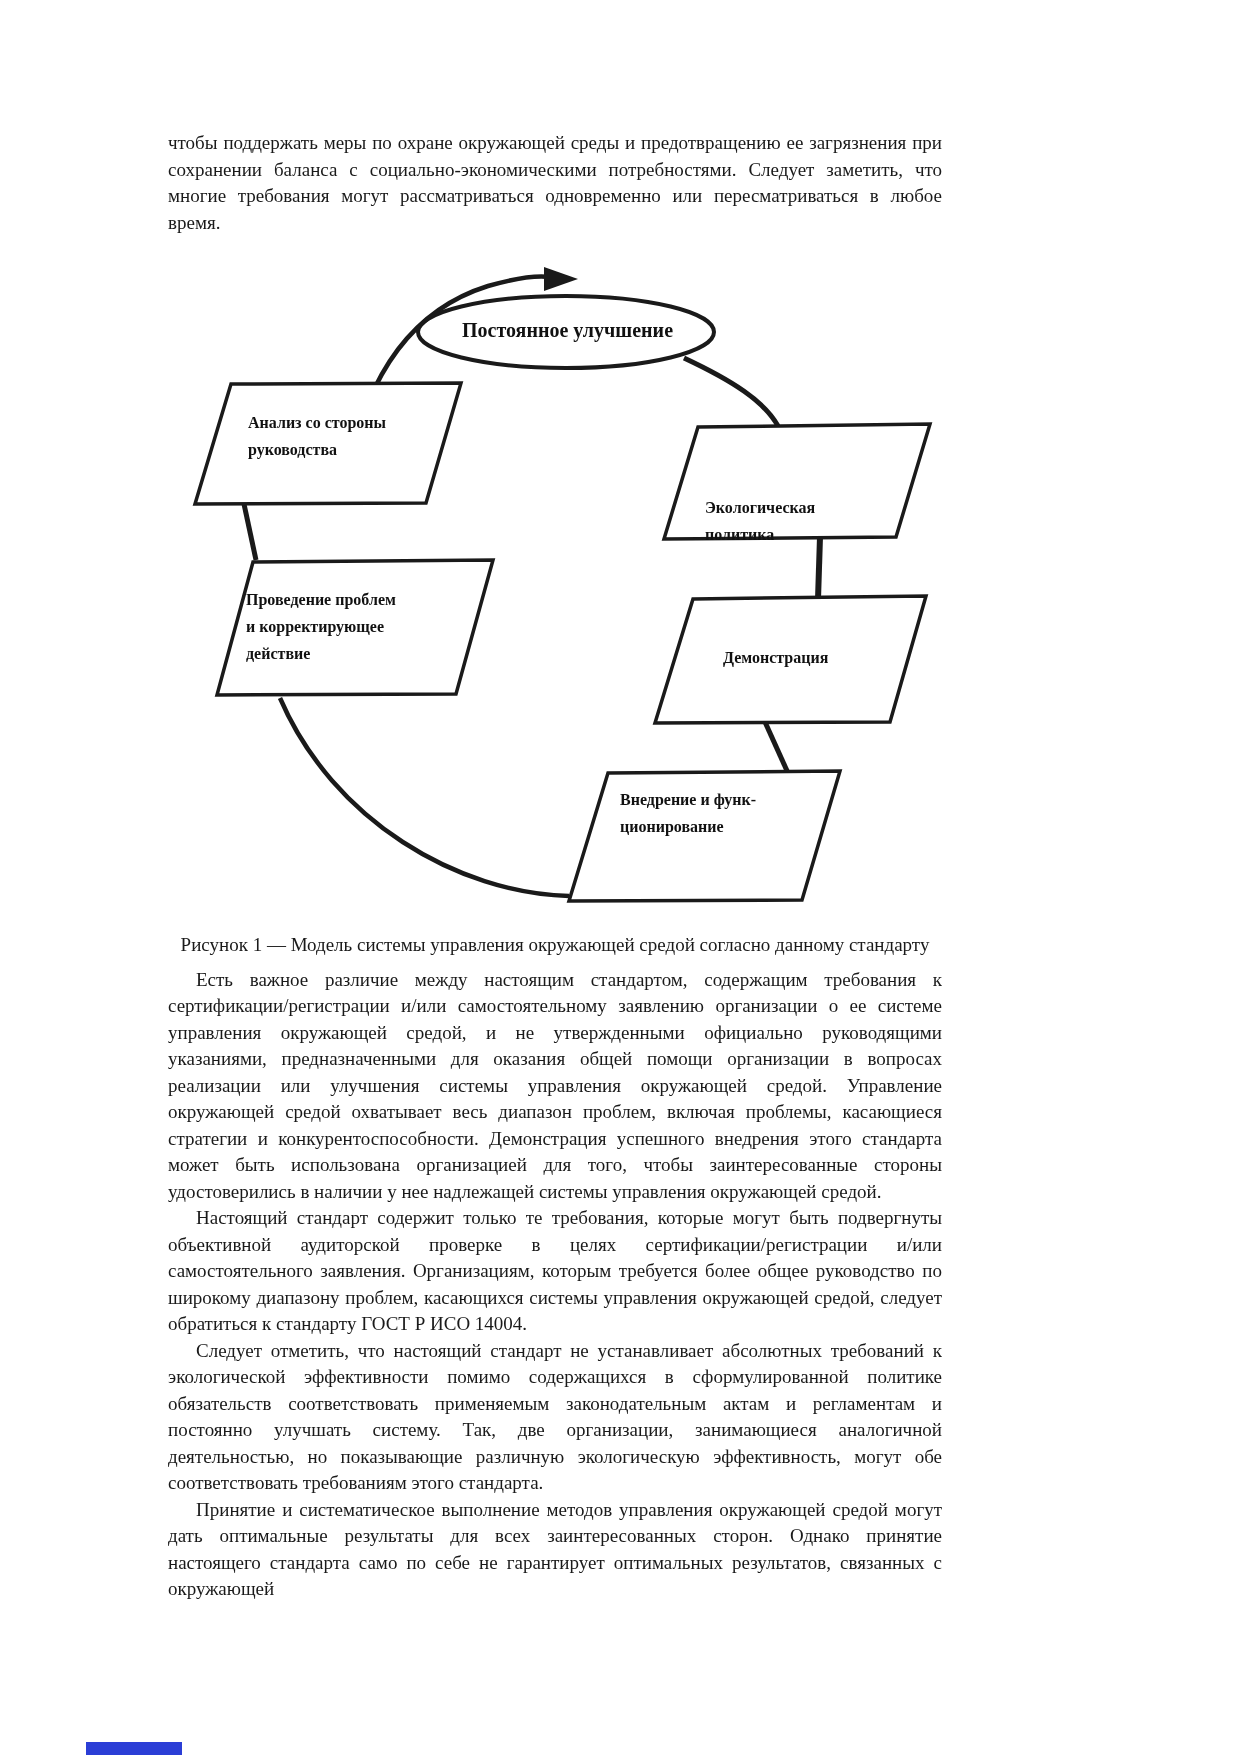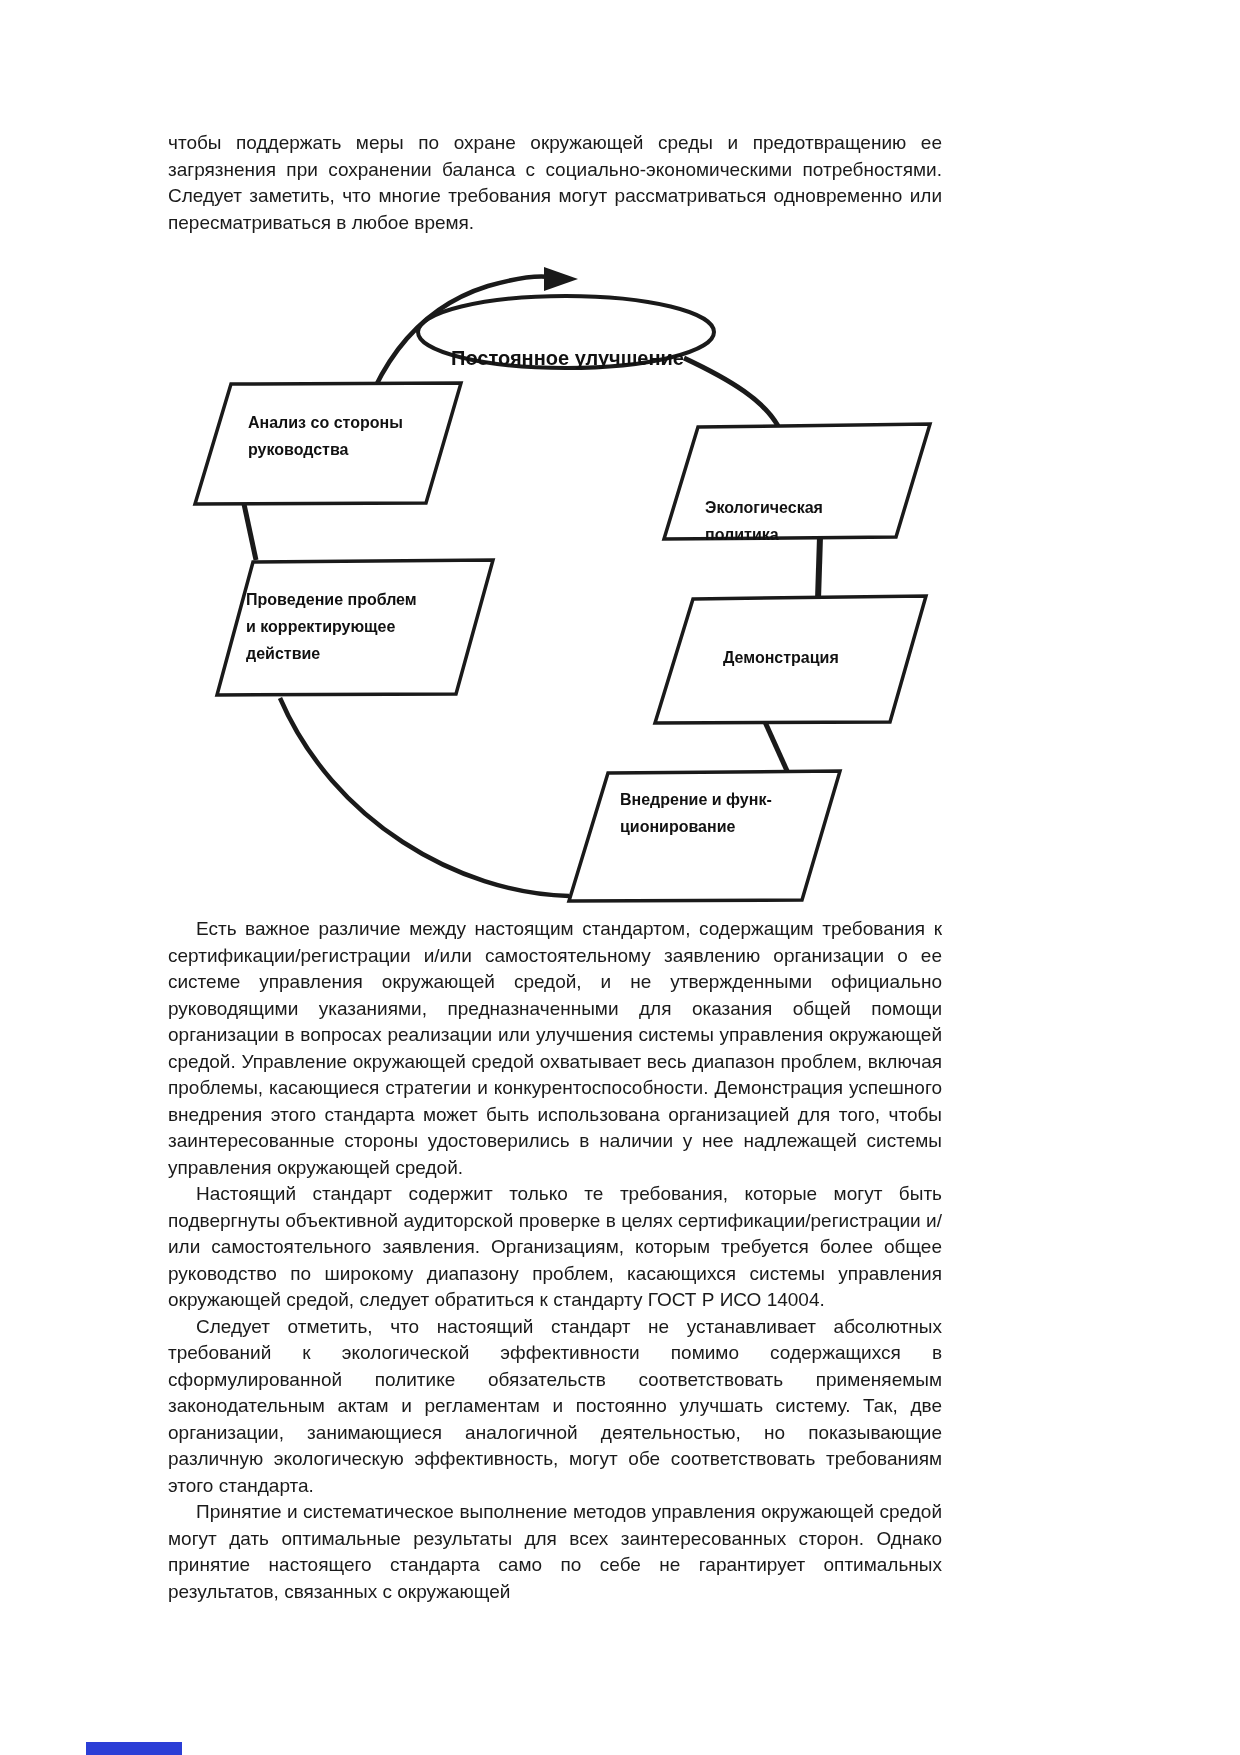--- a/index.html
+++ b/index.html
@@ -1,21 +1,21 @@
 <!DOCTYPE html>
 <html><head>
 <meta charset="utf-8">
 <style>
   html, body { margin: 0; padding: 0; background: #ffffff; }
   .page {
     position: relative;
     width: 1240px;
     height: 1755px;
     background: #ffffff;
-    font-family: Liberation Sans, sans-serif;
+    font-family: Liberation Serif, serif;
     color: #1a1a1a;
     box-sizing: border-box;
     padding: 130px 298px 0 168px;
     overflow: hidden;
   }
   p {
     margin: 0;
     font-size: 19px;
     line-height: 26.5px;
     text-align: justify;
@@ -34,21 +34,21 @@
   }
   .figure svg { position: absolute; left: 0; top: 0; }
   .node-label {
     position: absolute;
     font-weight: bold;
     font-size: 16px;
     line-height: 27px;
     white-space: pre-line;
     color: #111;
   }
-  .node-label.center { text-align: center; margin-top: 28px; }
+  .node-label.center { text-align: center; }
   .blue-bar {
     position: absolute;
     left: 86px;
     bottom: 0;
     width: 96px;
     height: 13px;
     background: #2b3ed6;
   }
 </style>
 </head>
@@ -83,20 +83,21 @@
     <div class="node-label" style="left:537px; top:180px;margin-top:48px;">Экологическая
 политика</div>
     <div class="node-label" style="left:78px; top:320px;">Проведение проблем
 и корректирующее
 действие</div>
     <div class="node-label" style="left:555px; top:378px;">Демонстрация</div>
     <div class="node-label" style="left:452px; top:520px;">Внедрение и функ-
 ционирование</div>
   </div>
 
+  <p class="caption">Рисунок 1 — Модель системы управления окружающей средой согласно данному стандарту</p>
 
   <p class="body-para">Есть важное различие между настоящим стандартом, содержащим требования к сертификации/регистрации и/или самостоятельному заявлению организации о ее системе управления окружающей средой, и не утвержденными официально руководящими указаниями, предназначенными для оказания общей помощи организации в вопросах реализации или улучшения системы управления окружающей средой. Управление окружающей средой охватывает весь диапазон проблем, включая проблемы, касающиеся стратегии и конкурентоспособности. Демонстрация успешного внедрения этого стандарта может быть использована организацией для того, чтобы заинтересованные стороны удостоверились в наличии у нее надлежащей системы управления окружающей средой.</p>
   <p class="body-para">Настоящий стандарт содержит только те требования, которые могут быть подвергнуты объективной аудиторской проверке в целях сертификации/регистрации и/или самостоятельного заявления. Организациям, которым требуется более общее руководство по широкому диапазону проблем, касающихся системы управления окружающей средой, следует обратиться к стандарту ГОСТ Р ИСО 14004.</p>
   <p class="body-para">Следует отметить, что настоящий стандарт не устанавливает абсолютных требований к экологической эффективности помимо содержащихся в сформулированной политике обязательств соответствовать применяемым законодательным актам и регламентам и постоянно улучшать систему. Так, две организации, занимающиеся аналогичной деятельностью, но показывающие различную экологическую эффективность, могут обе соответствовать требованиям этого стандарта.</p>
   <p class="body-para">Принятие и систематическое выполнение методов управления окружающей средой могут дать оптимальные результаты для всех заинтересованных сторон. Однако принятие настоящего стандарта само по себе не гарантирует оптимальных результатов, связанных с окружающей</p>
 
   <div class="blue-bar"></div>
 </div>
 
 </body></html>

